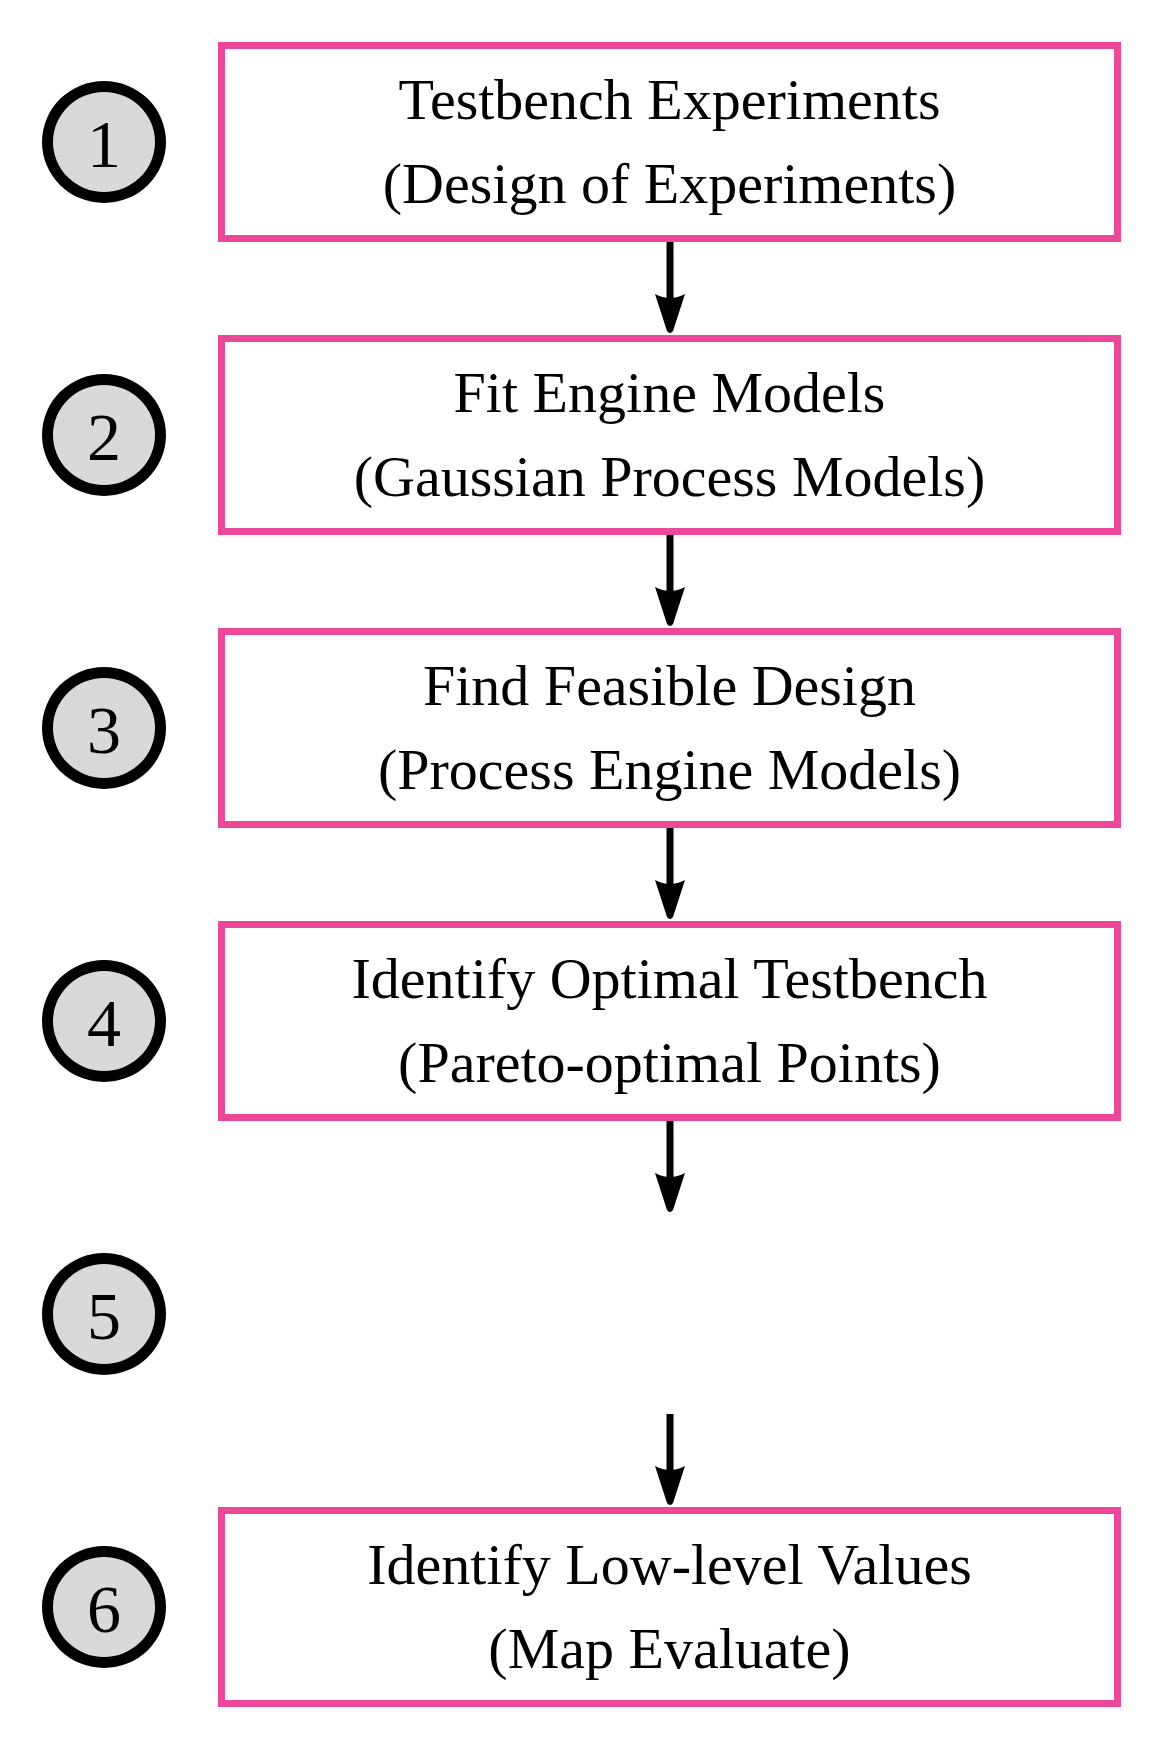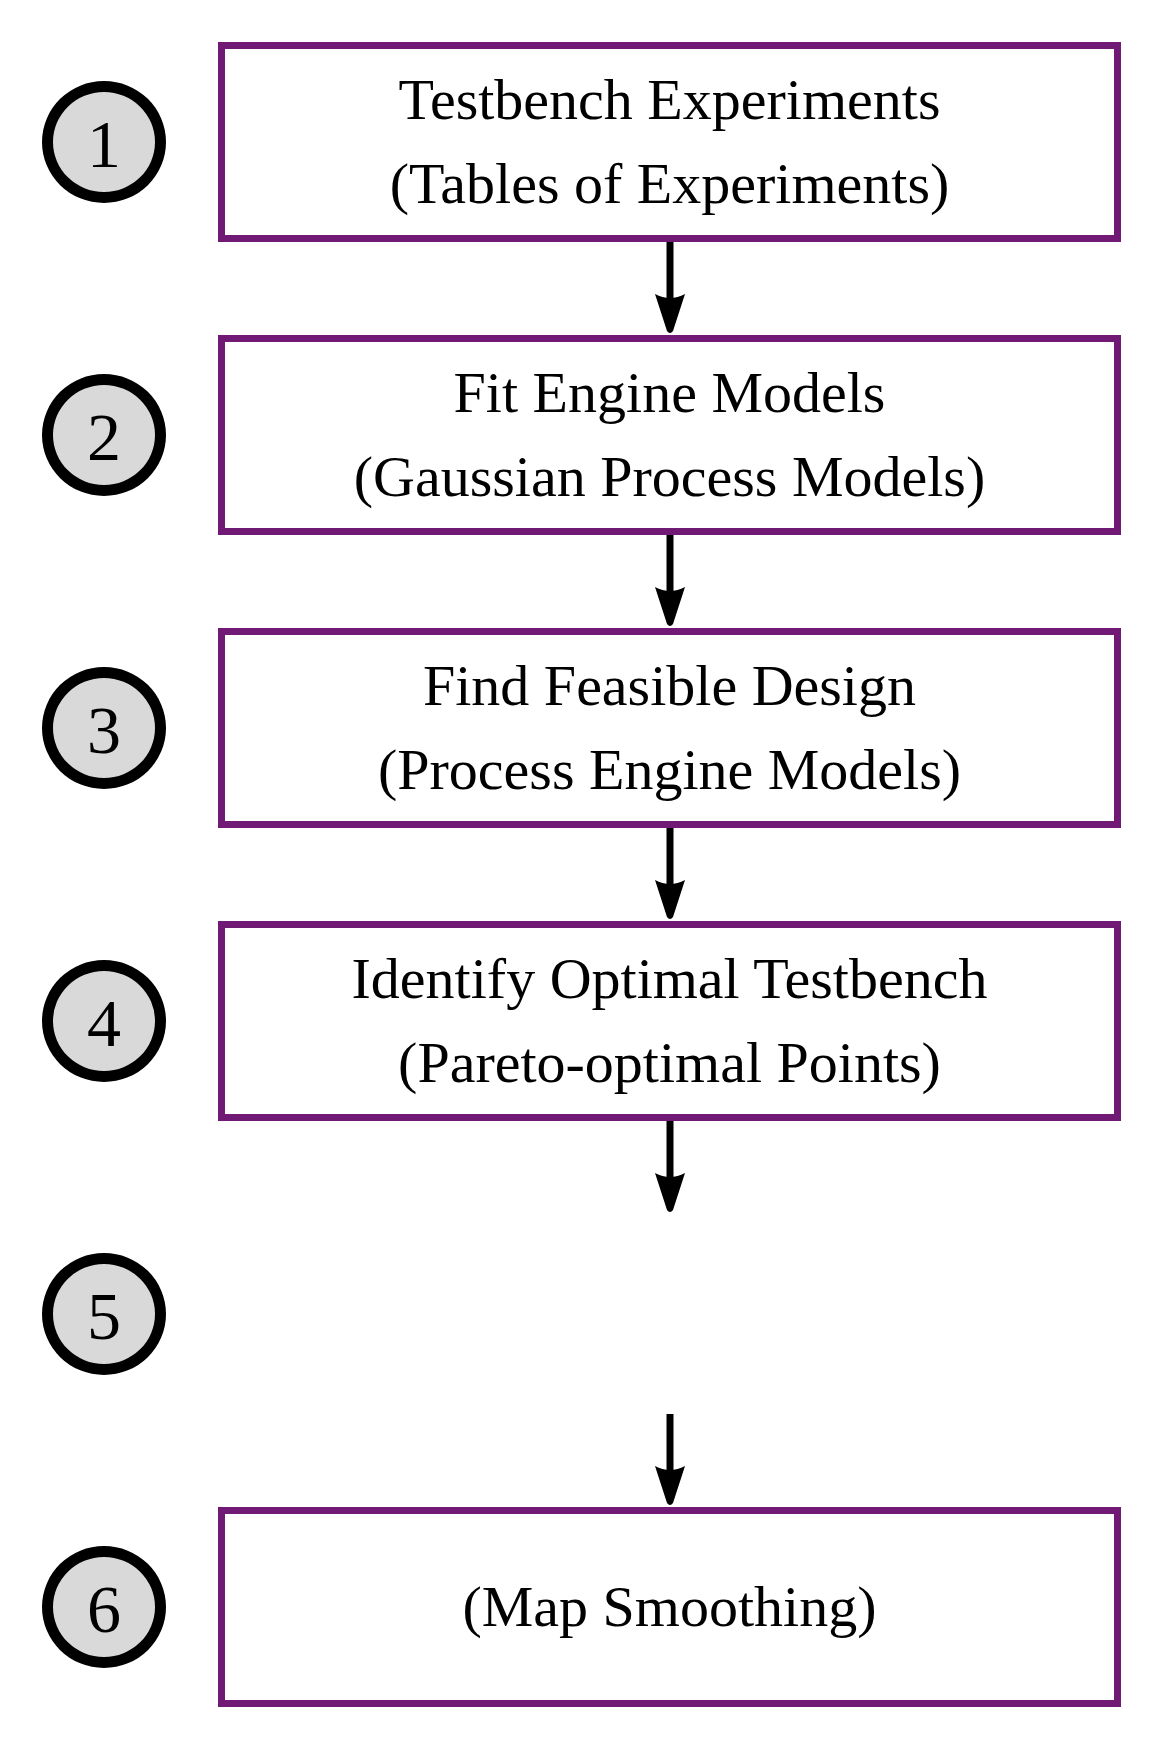--- a/index.html
+++ b/index.html
@@ -41,21 +41,21 @@
     line-height: 1;
     transform: translateY(2px);
   }
   .pbox {
     position: absolute;
     left: 218px;
     top: 0;
     width: 903px;
     height: 200px;
     box-sizing: border-box;
-    border: 7px solid #701a75;
+    border: 7px solid #ec4899;
     background: #ffffff;
     display: flex;
     flex-direction: column;
     align-items: center;
     justify-content: center;
   }
   .pbox .line1,
   .pbox .line2 {
     font-size: 58px;
     line-height: 84px;
@@ -86,21 +86,21 @@
 <body>
 
 <div class="canvas">
 
   <div class="step" id="step-0">
     <div class="badge">
       <span class="badge-num">1</span>
     </div>
     <div class="pbox">
       <div class="line1">Testbench Experiments</div>
-      <div class="line2">(Tables of Experiments)</div>
+      <div class="line2">(Design of Experiments)</div>
     </div>
   </div>
 
   <div class="step" id="step-1">
     <div class="badge">
       <span class="badge-num">2</span>
     </div>
     <div class="pbox">
       <div class="line1">Fit Engine Models</div>
       <div class="line2">(Gaussian Process Models)</div>
@@ -131,21 +131,22 @@
     <div class="badge">
       <span class="badge-num">5</span>
     </div>
   </div>
 
   <div class="step" id="step-5">
     <div class="badge">
       <span class="badge-num">6</span>
     </div>
     <div class="pbox">
-      <div class="line2">(Map Smoothing)</div>
+      <div class="line1">Identify Low-level Values</div>
+      <div class="line2">(Map Evaluate)</div>
     </div>
   </div>
 
   <svg class="flow-arrow" id="arrow-0" viewBox="0 0 36 93" xmlns="http://www.w3.org/2000/svg">
     <line x1="18" y1="0" x2="18" y2="62" stroke="#000000" stroke-width="7"></line>
     <path d="M3,52 Q18,60 33,52 L21,89 Q18,93 15,89 Z" fill="#000000"></path>
   </svg>
   <svg class="flow-arrow" id="arrow-1" viewBox="0 0 36 93" xmlns="http://www.w3.org/2000/svg">
     <line x1="18" y1="0" x2="18" y2="62" stroke="#000000" stroke-width="7"></line>
     <path d="M3,52 Q18,60 33,52 L21,89 Q18,93 15,89 Z" fill="#000000"></path>

